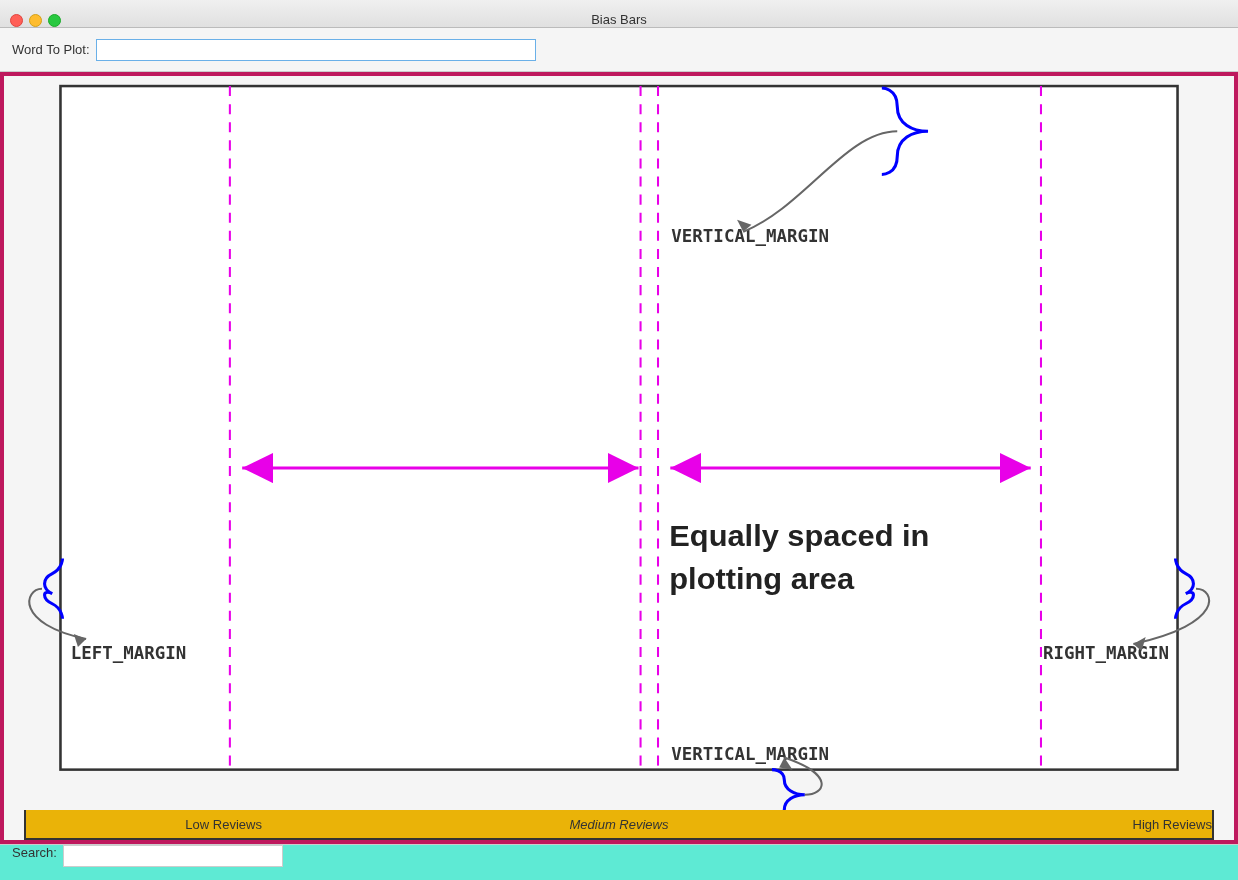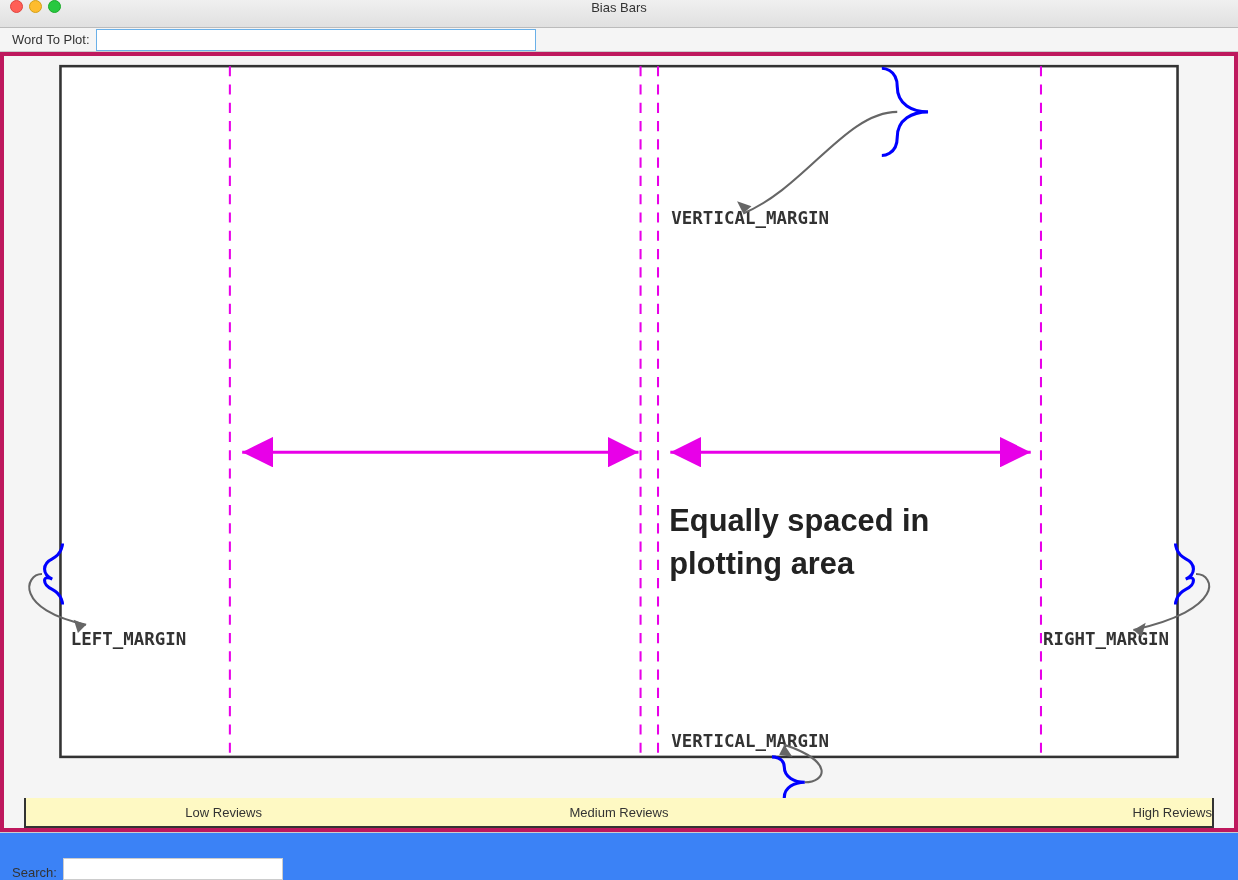--- a/index.html
+++ b/index.html
@@ -11,21 +11,21 @@
       overflow: hidden;
       display: flex;
       flex-direction: column;
     }
 
     
     .titlebar {
       height: 28px;
       background: linear-gradient(to bottom, #f0f0f0, #e0e0e0);
       display: flex;
-      align-items: flex-start;
+      align-items: flex-end;
       justify-content: center;
       border-bottom: 1px solid #bbb;
       position: relative;
       flex-shrink: 0;
     }
     .titlebar-buttons {
       position: absolute;
       left: 10px;
       display: flex;
       gap: 6px;
@@ -41,21 +41,21 @@
     .tb-btn.minimize { background: #febc2e; border-color: #d4a017; }
     .tb-btn.maximize { background: #28c840; border-color: #1aab29; }
     .titlebar-title {
       font-size: 13px;
       color: #333;
       font-weight: 500;
     }
 
     
     .word-row {
-      height: 24px;
+      height: 44px;
       background: #f5f5f5;
       display: flex;
       align-items: center;
       padding: 0 12px;
       border-bottom: 1px solid #ccc;
       flex-shrink: 0;
     }
     .word-label {
       font-size: 13px;
       color: #333;
@@ -77,24 +77,24 @@
       flex: 1;
       background: #f5f5f5;
       border: 4px solid #be185d;
       position: relative;
       display: flex;
       flex-direction: column;
     }
 
     
     .search-row {
-      height: 48px;
-      background: #3b82f6;
-      display: flex;
-      align-items: flex-end;
+      height: 36px;
+      background: #5eead4;
+      display: flex;
+      align-items: flex-start;
       padding: 0 12px;
       border-top: 1px solid #ccc;
       flex-shrink: 0;
     }
     .search-label {
       font-size: 13px;
       color: #333;
       margin-right: 6px;
     }
     .search-input {
@@ -189,23 +189,23 @@
       <path d="M1161,510 C1180,510 1190,545 1100,565" fill="none" stroke="#666" stroke-width="2"></path>
       <polygon points="1100,565 1112,558 1108,572" fill="#666"></polygon>
 
       <path d="M748,690 C748,690 760,690 760,700 C760,710 770,715 780,715 C770,715 760,720 760,730 C760,740 748,740 748,740" fill="none" stroke="blue" stroke-width="3"></path>
 
       <path d="M780,715 C800,715 810,695 760,678" fill="none" stroke="#666" stroke-width="2"></path>
       <polygon points="760,678 768,690 755,688" fill="#666"></polygon>
 
     </svg>
 
-    <div style="position:absolute;bottom:0;left:20px;right:20px;height:30px;display:flex;align-items:center;background:#fef9c3;border-left:2px solid #333;border-right:2px solid #333;border-bottom:2px solid #333;">
+    <div style="position:absolute;bottom:0;left:20px;right:20px;height:30px;display:flex;align-items:center;background:#eab308;border-left:2px solid #333;border-right:2px solid #333;border-bottom:2px solid #333;">
       <span style="flex:1;text-align:center;font-size:13px;color:#333;">Low Reviews</span>
-      <span style="flex:1;text-align:center;font-size:13px;color:#333;">Medium Reviews</span>
+      <span style="flex:1;text-align:center;font-size:13px;color:#333;font-style:italic;">Medium Reviews</span>
       <span style="flex:1;text-align:right;font-size:13px;color:#333;">High Reviews</span>
     </div>
   </div>
 </div>
 
 <div class="search-row">
   <span class="search-label">Search:</span>
   <input class="search-input" type="text" style="">
 </div>
 

